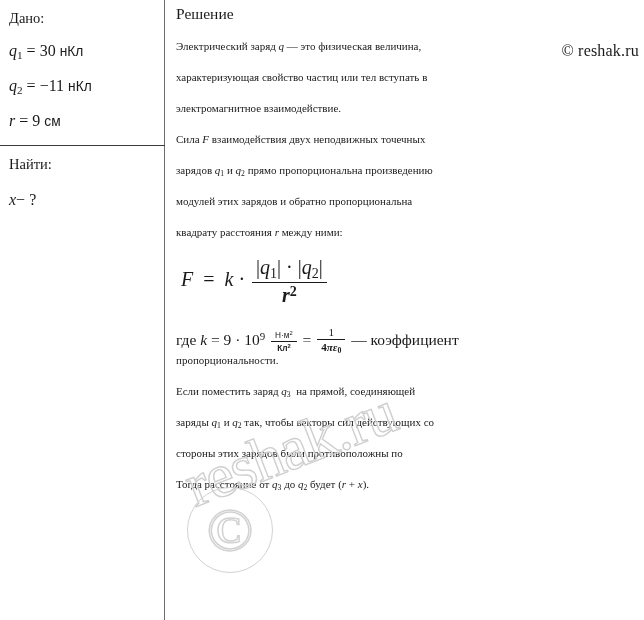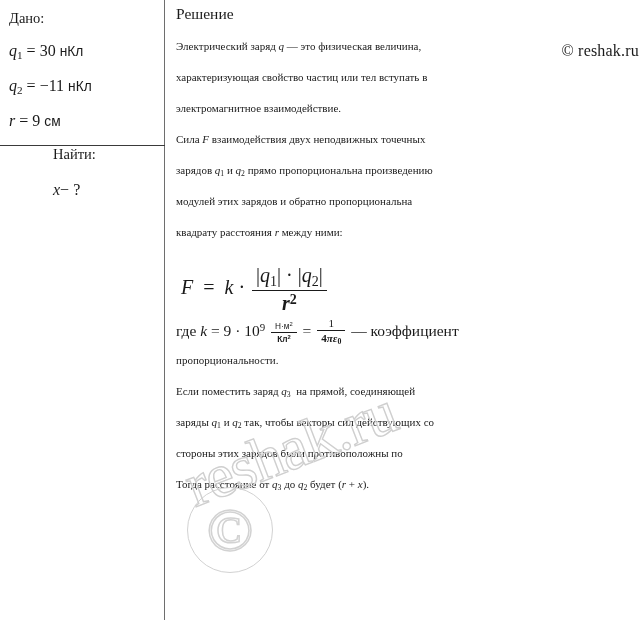--- a/index.html
+++ b/index.html
@@ -50,23 +50,22 @@
   }
   .given-block {
     position: absolute;
     left: 0;
     top: 0;
     width: 164px;
   }
   .find-block {
     position: absolute;
     left: 0;
-    top: 136px;
+    top: 146px;
     width: 164px;
-    margin-left: 44px;
   }
   .col-label {
     font-size: 14.5px;
     line-height: 1;
     padding: 11px 0 0 9px;
     color: #1a1a1a;
   }
   .given-line {
     font-size: 16px;
     line-height: 1;
@@ -142,21 +141,21 @@
     font-family: "Liberation Sans", "DejaVu Sans", sans-serif;
     font-size: 0.86em;
     font-style: normal;
   }
 
   .frac {
     display: inline-block;
     vertical-align: middle;
     text-align: center;
     line-height: 1.12;
-    margin: 12px 2px;
+    margin: 4px 2px;
   }
   .frac > .num {
     display: block;
     padding: 0 4px 1px 4px;
   }
   .frac > .den {
     display: block;
     border-top: 1.2px solid #1a1a1a;
     padding: 1px 4px 0 4px;
     font-weight: bold;
@@ -174,21 +173,21 @@
     white-space: nowrap;
   }
   .formula-row2 {
     position: relative;
     height: 45px;
     font-size: 15.5px;
   }
   .formula-k {
     position: absolute;
     left: 0px;
-    top: 5px;
+    top: 22px;
     white-space: nowrap;
   }
   .smallfrac {
     font-size: 0.62em;
   }
   .smallfrac2 {
     font-size: 0.72em;
   }
 
   

